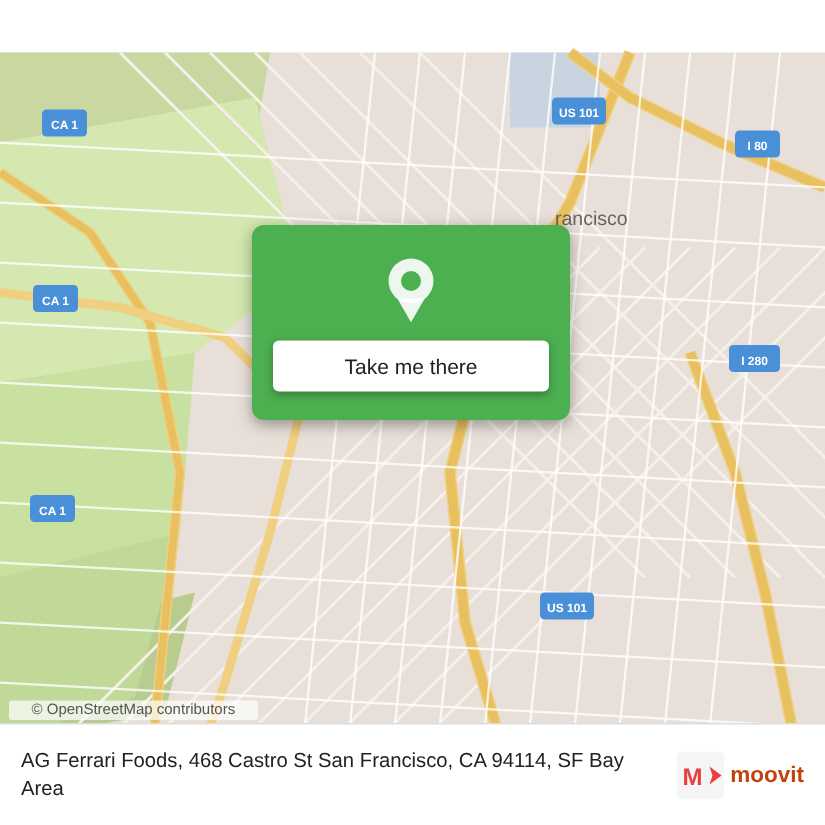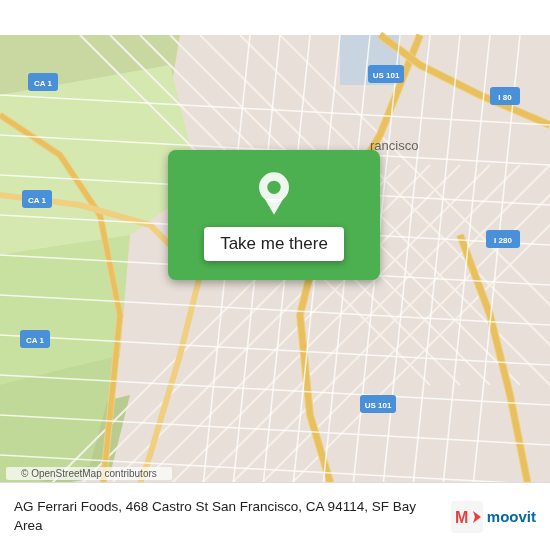--- a/index.html
+++ b/index.html
@@ -57,46 +57,46 @@
     }
 
     #moovit-icon {
       width: 32px;
       height: 32px;
     }
 
     #moovit-text {
       font-size: 15px;
       font-weight: bold;
-      color: #0369a1;
+      color: #c2410c;
     }
 
     
     #attribution {
       position: absolute;
       bottom: 70px;
       left: 6px;
       font-size: 10px;
       color: #555;
       background: rgba(255,255,255,0.7);
       padding: 1px 15px;
       border-radius: 2px;
     }
 
     
     #take-me-there-btn {
       position: absolute;
       top: 229px;
       left: 186px;
-      width: 140px;
+      width: 184px;
       height: 34px;
       background: white;
       border: none;
       border-radius: 4px;
-      font-size: 17px;
+      font-size: 14px;
       font-weight: 500;
       color: #222;
       cursor: pointer;
       box-shadow: 0 2px 6px rgba(0,0,0,0.3);
       display: flex;
       align-items: center;
       justify-content: center;
     }
 
     

